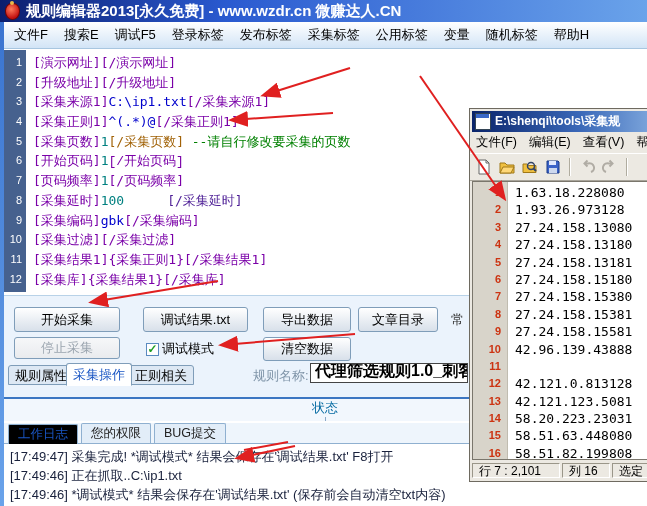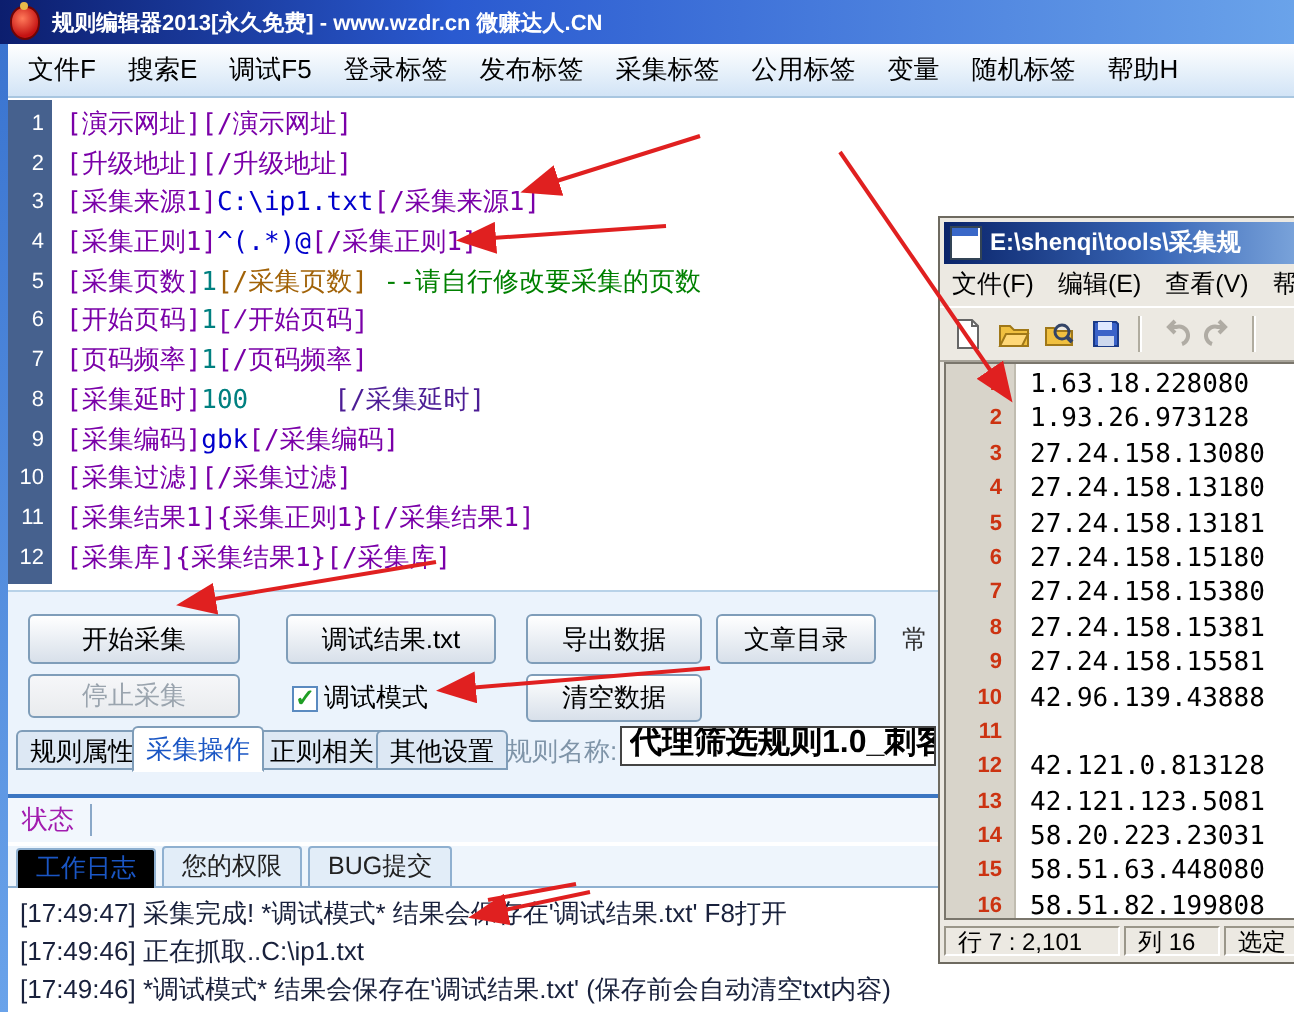--- a/index.html
+++ b/index.html
@@ -2,21 +2,21 @@
 <html><head>
 <meta charset="utf-8">
 <style>
   html,body{margin:0;padding:0;}
   body{font-family:"Liberation Sans",sans-serif;}
   #app{position:relative;width:647px;height:506px;overflow:hidden;background:#fff;}
 
   
   .titlebar{position:absolute;left:0;top:0;width:647px;height:22px;
     background:linear-gradient(90deg,#0c1e6e 0%,#2a5ad0 35%,#6aa3ea 100%);
-    color:#fff;font-weight:bold;font-size:11px;display:flex;align-items:center;gap:6px;padding-left:5px;box-sizing:border-box;}
+    color:#fff;font-weight:bold;font-size:15px;display:flex;align-items:center;gap:6px;padding-left:5px;box-sizing:border-box;}
   .app-icon{width:13px;height:15px;background:radial-gradient(circle at 40% 35%,#ff7a5a,#c41212 70%);
     border-radius:45% 45% 50% 50%;border:1px solid #6e0505;position:relative;flex:0 0 auto;}
   .app-icon:before{content:"";position:absolute;left:4px;top:-3px;width:4px;height:4px;background:#e8b94a;border-radius:2px;}
   .menubar{position:absolute;left:0;top:22px;width:647px;height:27px;
     background:linear-gradient(#ffffff,#d2e4f6);border-bottom:1px solid #a8c6e0;
     display:flex;align-items:center;font-size:13px;color:#000;padding-left:6px;box-sizing:border-box;}
   .menu-item{padding:0 8px;cursor:default;white-space:nowrap;}
   .left-frame{position:absolute;left:0;top:22px;width:4px;height:484px;
     background:linear-gradient(180deg,#3a74d0,#6aa3ea);}
 
@@ -49,21 +49,21 @@
   .tab.active{top:0;height:23px;line-height:22px;background:#fff;color:#1a56c4;border-bottom:1px solid #fff;z-index:2;}
   .tab:nth-child(1){left:4px;}
   .tab:nth-child(2){left:62px;}
   .tab:nth-child(3){left:124px;}
   .tab:nth-child(4){left:184px;}
   .rulename-label{position:absolute;left:249px;top:71px;font-size:13px;color:#7f94a8;}
   .rulename-input{position:absolute;left:306px;top:67px;width:158px;height:20px;border:1px solid #444;
     font-family:"Liberation Sans",sans-serif;font-size:16px;font-weight:bold;padding:0 0 4px 4px;box-sizing:border-box;background:#fff;color:#000;}
 
   .statusbar{position:absolute;left:4px;top:397px;width:643px;height:24px;border-top:2px solid #3b76c2;
-    background:#f2f7fd;display:flex;align-items:center;font-size:13px;color:#a21caf;box-sizing:border-box;}
+    background:#f2f7fd;display:flex;align-items:center;font-size:13px;color:#0369a1;box-sizing:border-box;flex-direction:column;}
   .status-label{padding:0 8px 0 7px;}
   .status-div{width:1px;height:16px;background:#8aa8c8;}
   .status-text{padding-left:9px;white-space:nowrap;}
 
   .logtabs{position:absolute;left:4px;top:423px;width:643px;height:21px;display:flex;gap:3px;padding-left:4px;
     font-size:12.5px;box-sizing:border-box;border-bottom:1px solid #8fb0d0;background:#eef5fc;}
   .logtab{padding:1px 9px 0 9px;border:1px solid #8fb0d0;border-bottom:none;background:#e2edf8;color:#222;
     border-radius:2px 2px 0 0;cursor:pointer;white-space:nowrap;}
   .logtab.active{background:#000000;color:#1a56c4;position:relative;top:1px;}
   .logarea{position:absolute;left:4px;top:444px;width:643px;height:70px;background:#fff;
@@ -188,21 +188,20 @@
       <span class="chk-box">✓</span>
       <span>调试模式</span>
     </div>
 
     <span class="partial-right">常</span>
 
     <div class="tabs-row">
         <span class="tab">规则属性</span>
         <span class="tab active">采集操作</span>
         <span class="tab">正则相关</span>
-        <span class="tab">其他设置</span>
       </div>
     <span class="rulename-label">规则名称:</span>
     <input class="rulename-input" value="代理筛选规则1.0_刺客" style="">
   </div>
 
   <div class="statusbar">
     <span class="status-label">状态</span>
     <span class="status-div"></span>
   </div>
 

